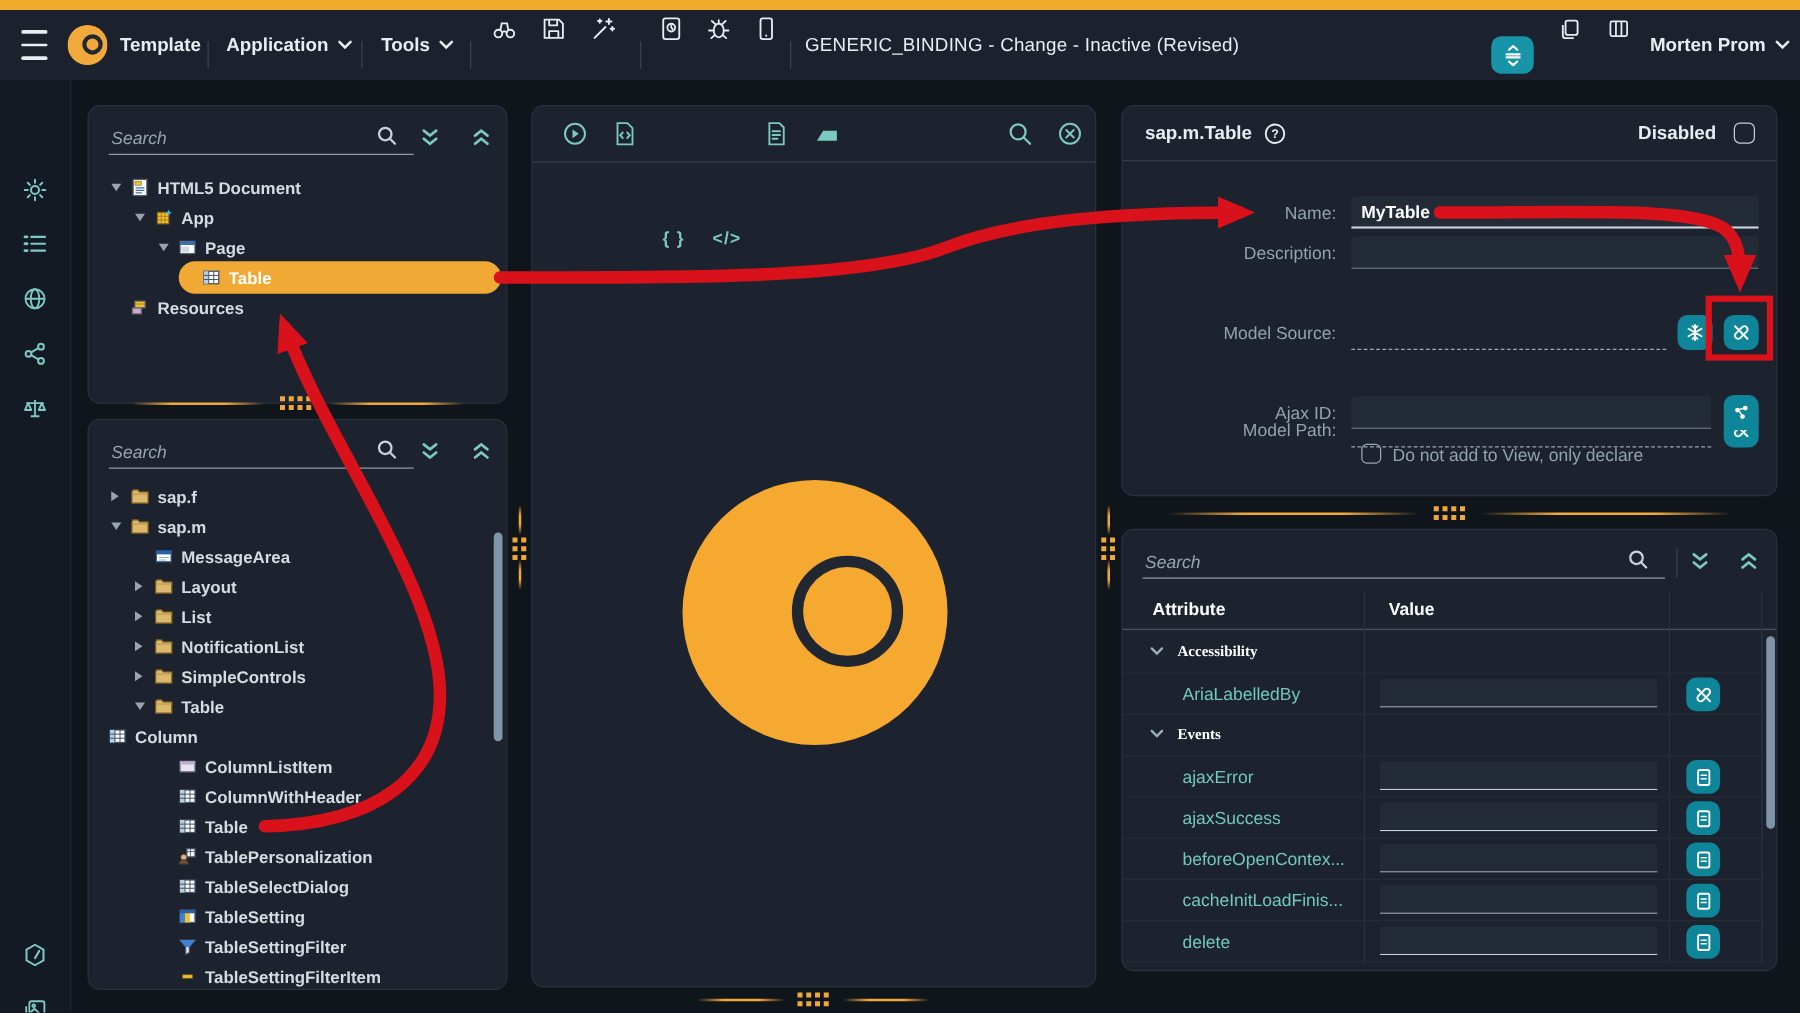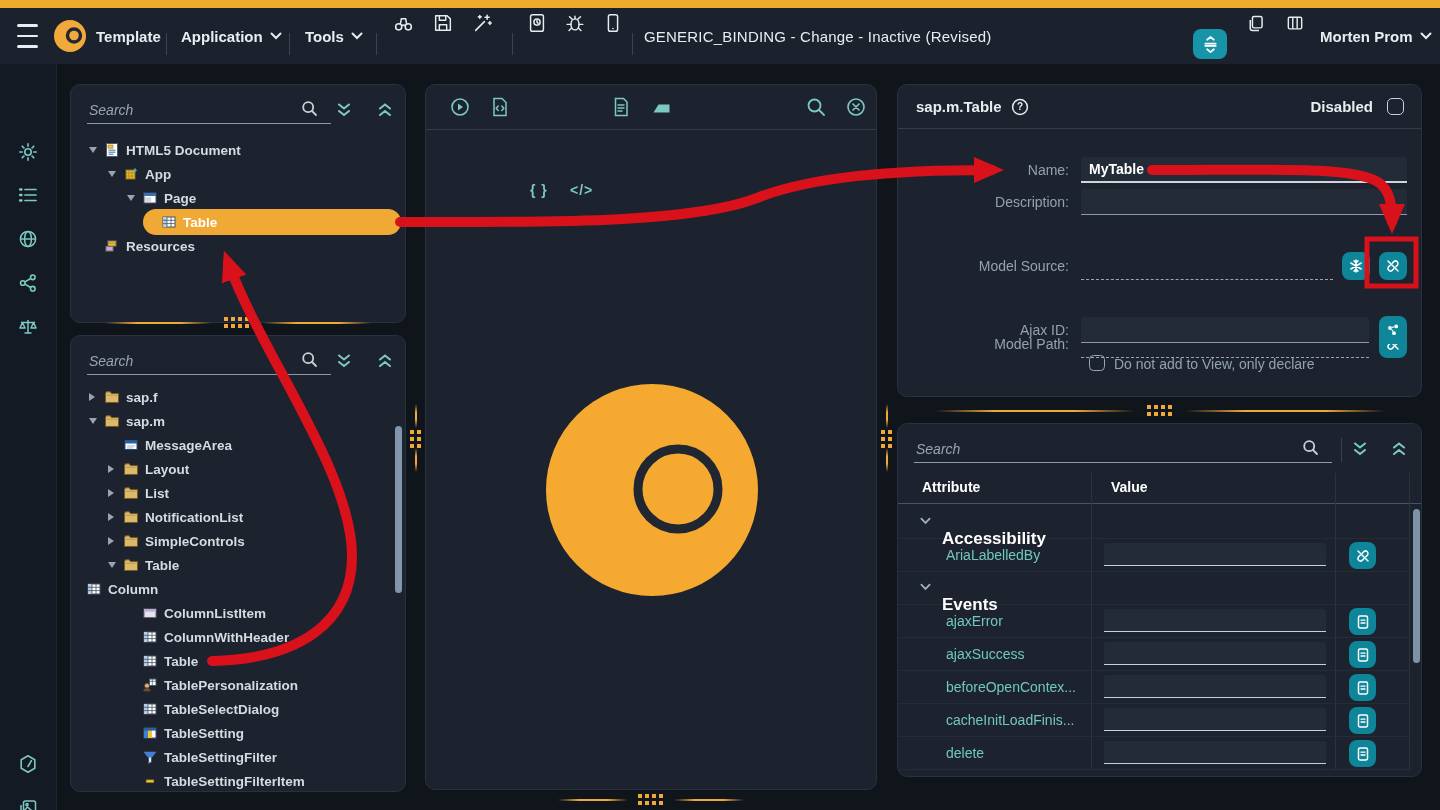--- a/index.html
+++ b/index.html
@@ -62,21 +62,21 @@
   .tealbtn{position:absolute;top:-1px;width:28px;height:28px;background:#0E8598;border-radius:8px;
     display:flex;align-items:center;justify-content:center;cursor:pointer;color:#fff;}
   .tealbtn svg{width:16px;height:16px;}
   .chk{width:16px;height:16px;border:1.5px solid #9AA6B3;border-radius:4.5px;background:transparent;display:inline-block;box-sizing:border-box;}
 
   
   .attr-hdr{position:absolute;left:0;top:49px;right:0;height:30px;border-bottom:1px solid #49545F;}
   .attr-hdr span{font-size:14px;font-weight:700;color:#FFFFFF;position:absolute;top:6px;}
   .vline{position:absolute;width:1px;background:#2A333F;}
   .attr-row{position:absolute;left:0;width:513px;height:33px;border-bottom:1px solid #232C37;box-sizing:border-box;}
-  .attr-group-label{position:absolute;left:44px;top:23px;font-size:17px;font-weight:700;color:#FFFFFF;}
+  .attr-group-label{position:absolute;left:44px;top:8px;font-size:12px;font-weight:700;color:#FFFFFF;font-family:Liberation Serif, serif;}
   .attr-chev{position:absolute;left:22px;top:11px;color:#9FB0BD;}
   .attr-name{position:absolute;left:48px;top:8px;font-size:14px;color:#72C7BE;}
   .vinput{position:absolute;left:206px;top:4px;width:222px;height:23px;background:#222B36;border:none;outline:none;
     border-bottom:1.5px solid #C7CFD8;border-radius:3px 3px 0 0;color:#E9EDF1;font-size:13px;padding:0 6px;
     font-family:"Liberation Sans",sans-serif;box-sizing:border-box;}
   .attr-row .tealbtn{left:451px;top:3px;width:27px;height:27px;}
 
   
   .hline{position:absolute;height:2px;background:linear-gradient(90deg,rgba(240,169,57,0),#F0A939 30%,#F0A939 70%,rgba(240,169,57,0));}
   .vlineg{position:absolute;width:2px;background:linear-gradient(180deg,rgba(240,169,57,0),#F0A939 35%,#F0A939 65%,rgba(240,169,57,0));}

